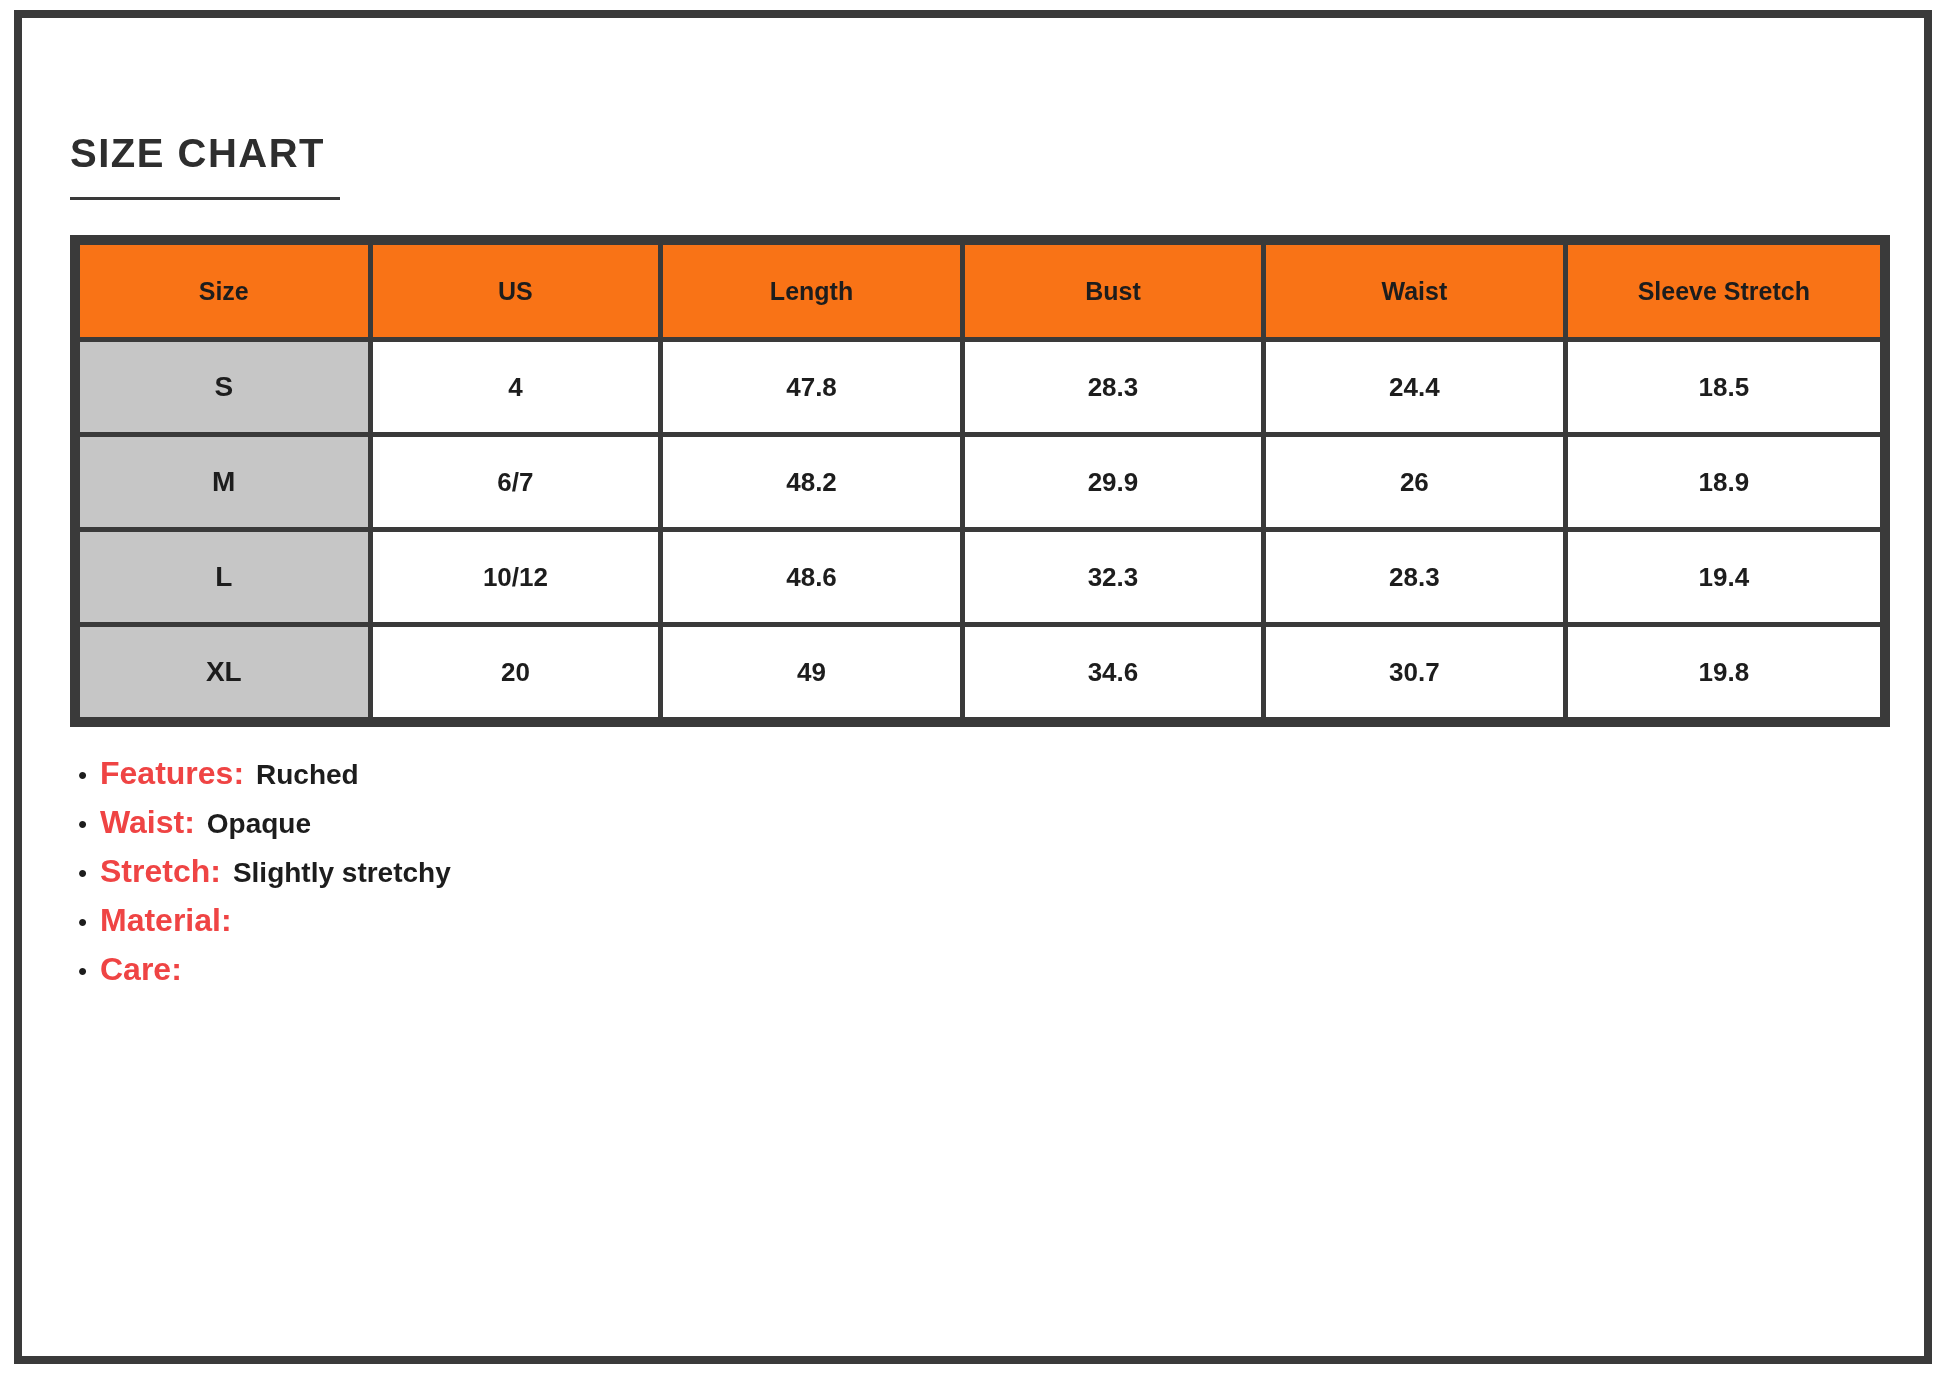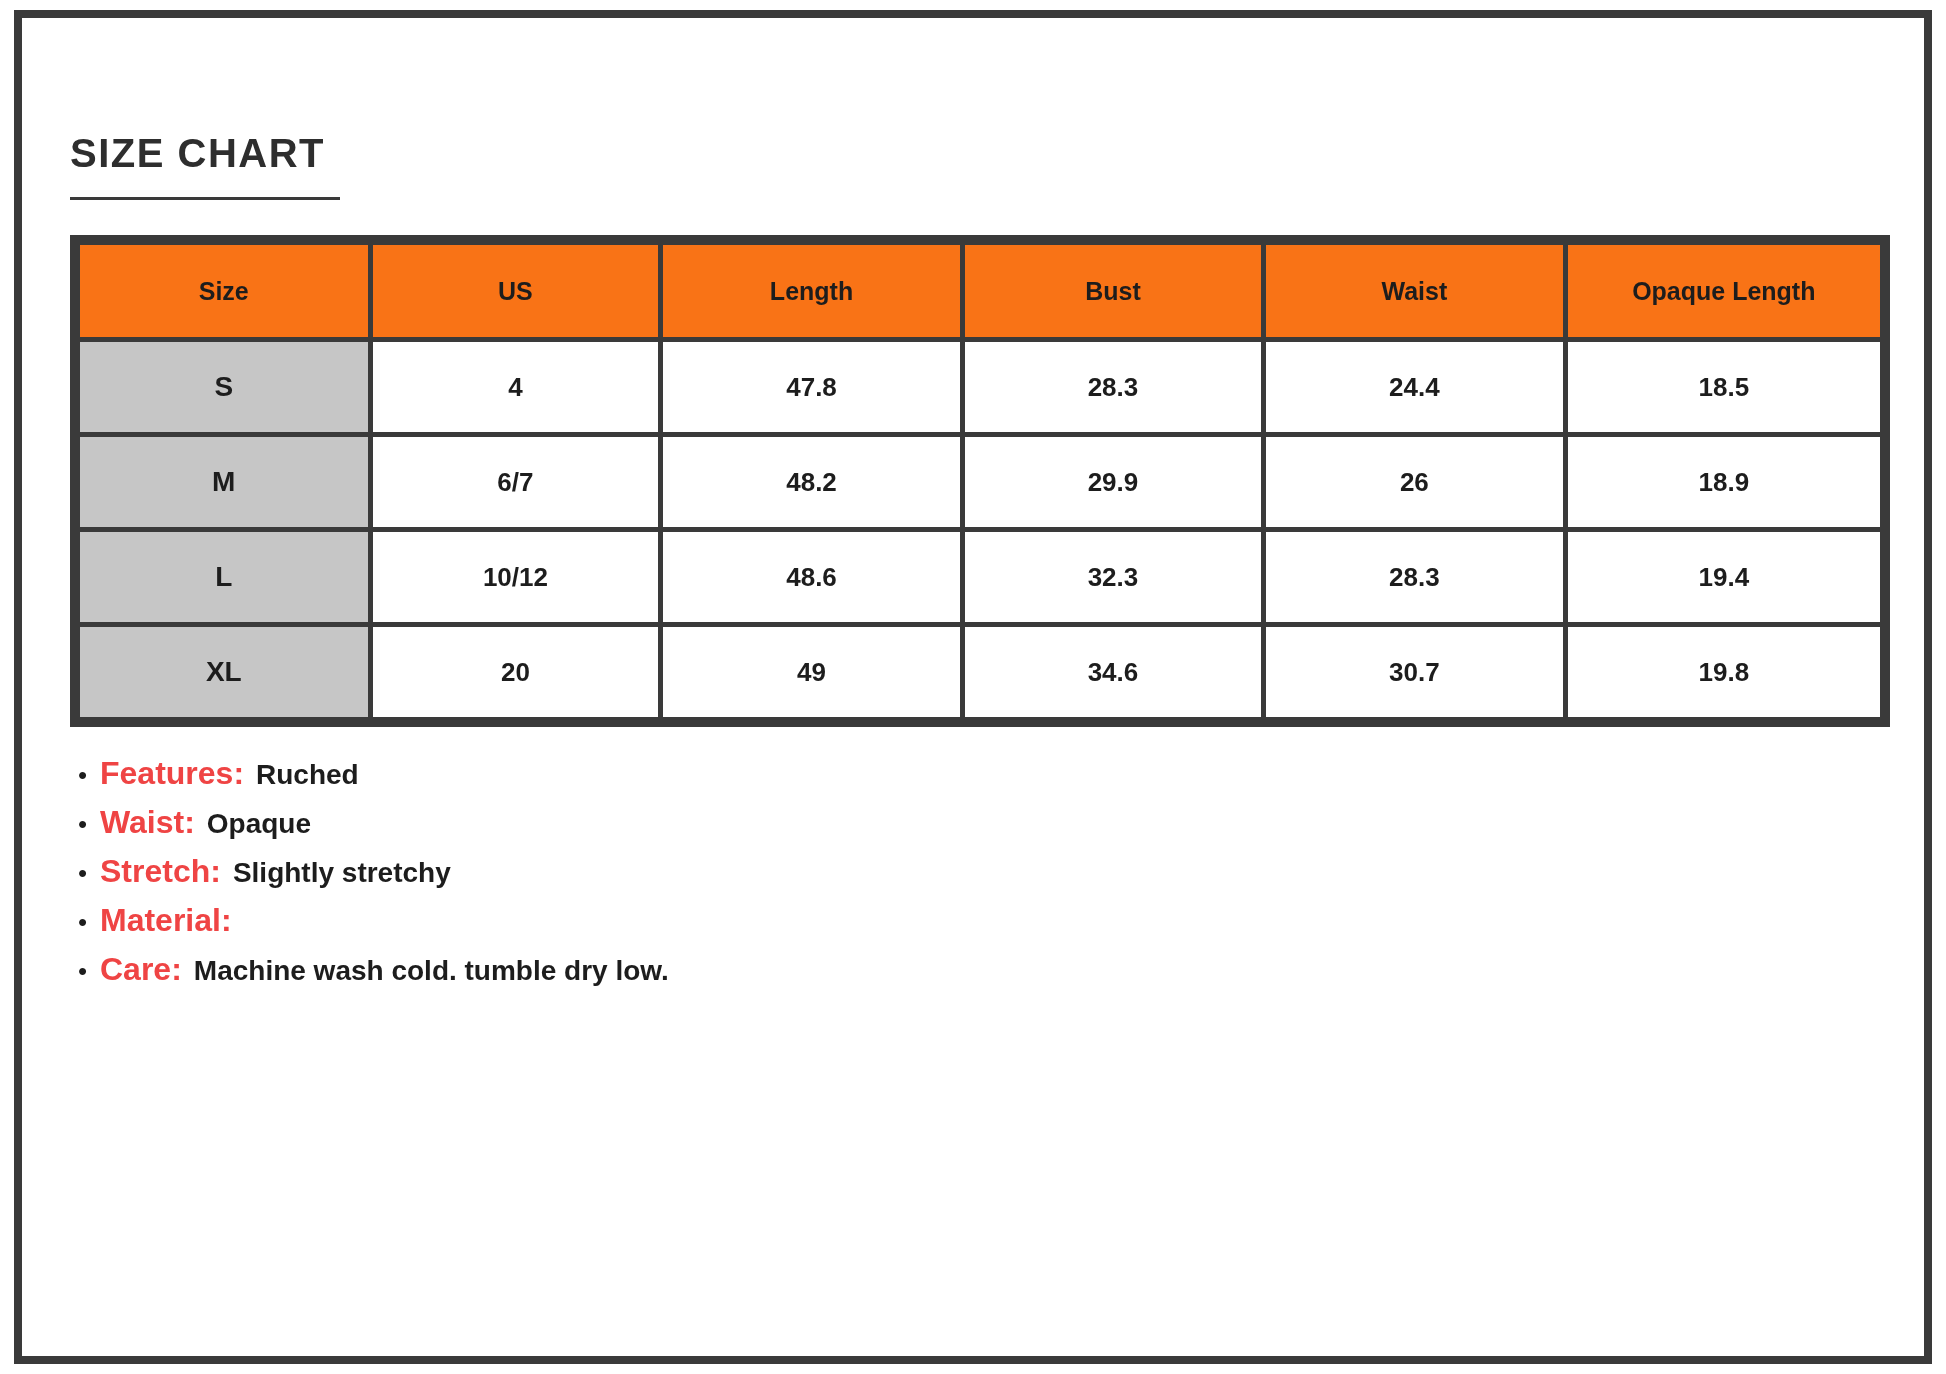--- a/index.html
+++ b/index.html
@@ -180,21 +180,21 @@
             <col class="c-waist">
             <col class="c-sleeve">
         </colgroup>
         <thead>
           <tr>
             <th>Size</th>
             <th>US</th>
             <th>Length</th>
             <th>Bust</th>
             <th>Waist</th>
-            <th>Opaque Length</th>
+            <th>Sleeve Stretch</th>
           </tr>
         </thead>
         <tbody>
           <tr>
             <td class="size-cell">S</td>
             <td>4</td>
             <td>47.8</td>
             <td>28.3</td>
             <td>24.4</td>
             <td>18.5</td>
@@ -243,18 +243,17 @@
         <span class="note-label">Stretch:</span>
         <span class="note-value">Slightly stretchy</span>
       </div>
       <div class="note-row">
         <span class="bullet">•</span>
         <span class="note-label">Material:</span>
       </div>
       <div class="note-row">
         <span class="bullet">•</span>
         <span class="note-label">Care:</span>
-        <span class="note-value">Machine wash cold. tumble dry low.</span>
       </div>
     </div>
 
   </div>
 </div>
 
 </body></html>

